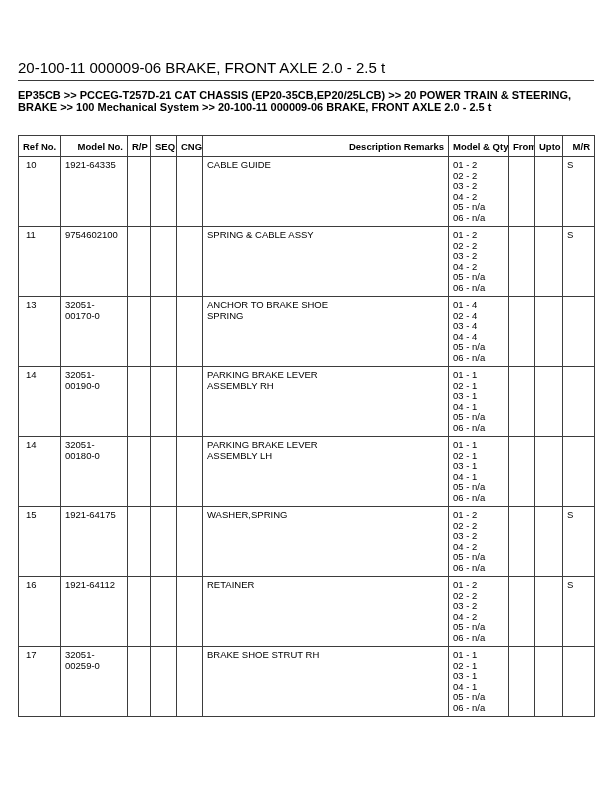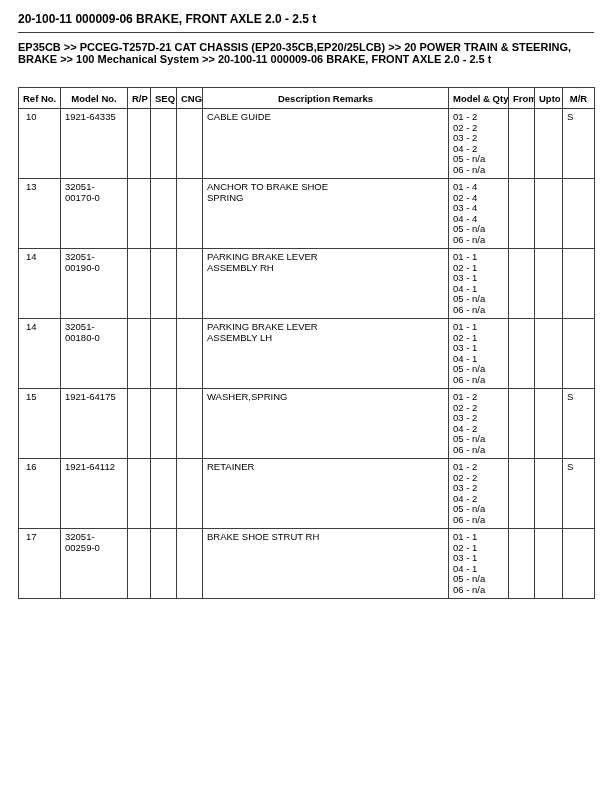--- a/index.html
+++ b/index.html
@@ -5,35 +5,35 @@
   * { margin:0; padding:0; box-sizing:border-box; }
   html, body { background:#ffffff; }
   body {
     width:612px; height:792px;
     font-family:"Liberation Sans", sans-serif;
     color:#000;
     overflow:hidden;
   }
   .page { padding:14px 18px 0 18px; }
   .doc-title {
-    font-size:12px; font-weight:bold; line-height:11px;
+    font-size:15px; font-weight:normal; line-height:11px;margin-top:48px;
   }
   .title-rule {
     border:0; border-top:1px solid #3a3a3a;
     margin:7px 0 8px 0;
   }
   .breadcrumb {
     font-size:11px; font-weight:bold; line-height:12px;
     margin-bottom:22px; width:576px;
   }
   table.parts {
     width:576px; border-collapse:collapse; table-layout:fixed;
   }
   .parts th {
-    font-size:9.5px; font-weight:bold; text-align:center;
+    font-size:9.5px; font-weight:bold; text-align:right;
     padding:5px 4px 4px 4px;
     border:1px solid #3d3d3d;
     white-space:nowrap; overflow:hidden;
   }
   .parts td {
     font-size:9.5px; line-height:10.5px;
     padding:3px 4px 3px 4px;
     border:1px solid #3d3d3d;
     vertical-align:top;
     overflow:hidden;
@@ -89,20 +89,37 @@
 02 - 2
 03 - 2
 04 - 2
 05 - n/a
 06 - n/a</td>
         <td class="c-from"></td>
         <td class="c-upto"></td>
         <td class="c-mr">S</td>
       </tr>
       <tr>
+        <td class="c-ref">11</td>
+        <td class="c-part">9754602100</td>
+        <td class="c-rp"></td>
+        <td class="c-seq"></td>
+        <td class="c-cng"></td>
+        <td class="c-desc">SPRING &amp; CABLE ASSY</td>
+        <td class="c-qty">01 - 2
+02 - 2
+03 - 2
+04 - 2
+05 - n/a
+06 - n/a</td>
+        <td class="c-from"></td>
+        <td class="c-upto"></td>
+        <td class="c-mr">S</td>
+      </tr>
+      <tr>
         <td class="c-ref">13</td>
         <td class="c-part">32051-00170-0</td>
         <td class="c-rp"></td>
         <td class="c-seq"></td>
         <td class="c-cng"></td>
         <td class="c-desc">ANCHOR TO BRAKE SHOE
 SPRING</td>
         <td class="c-qty">01 - 4
 02 - 4
 03 - 4

